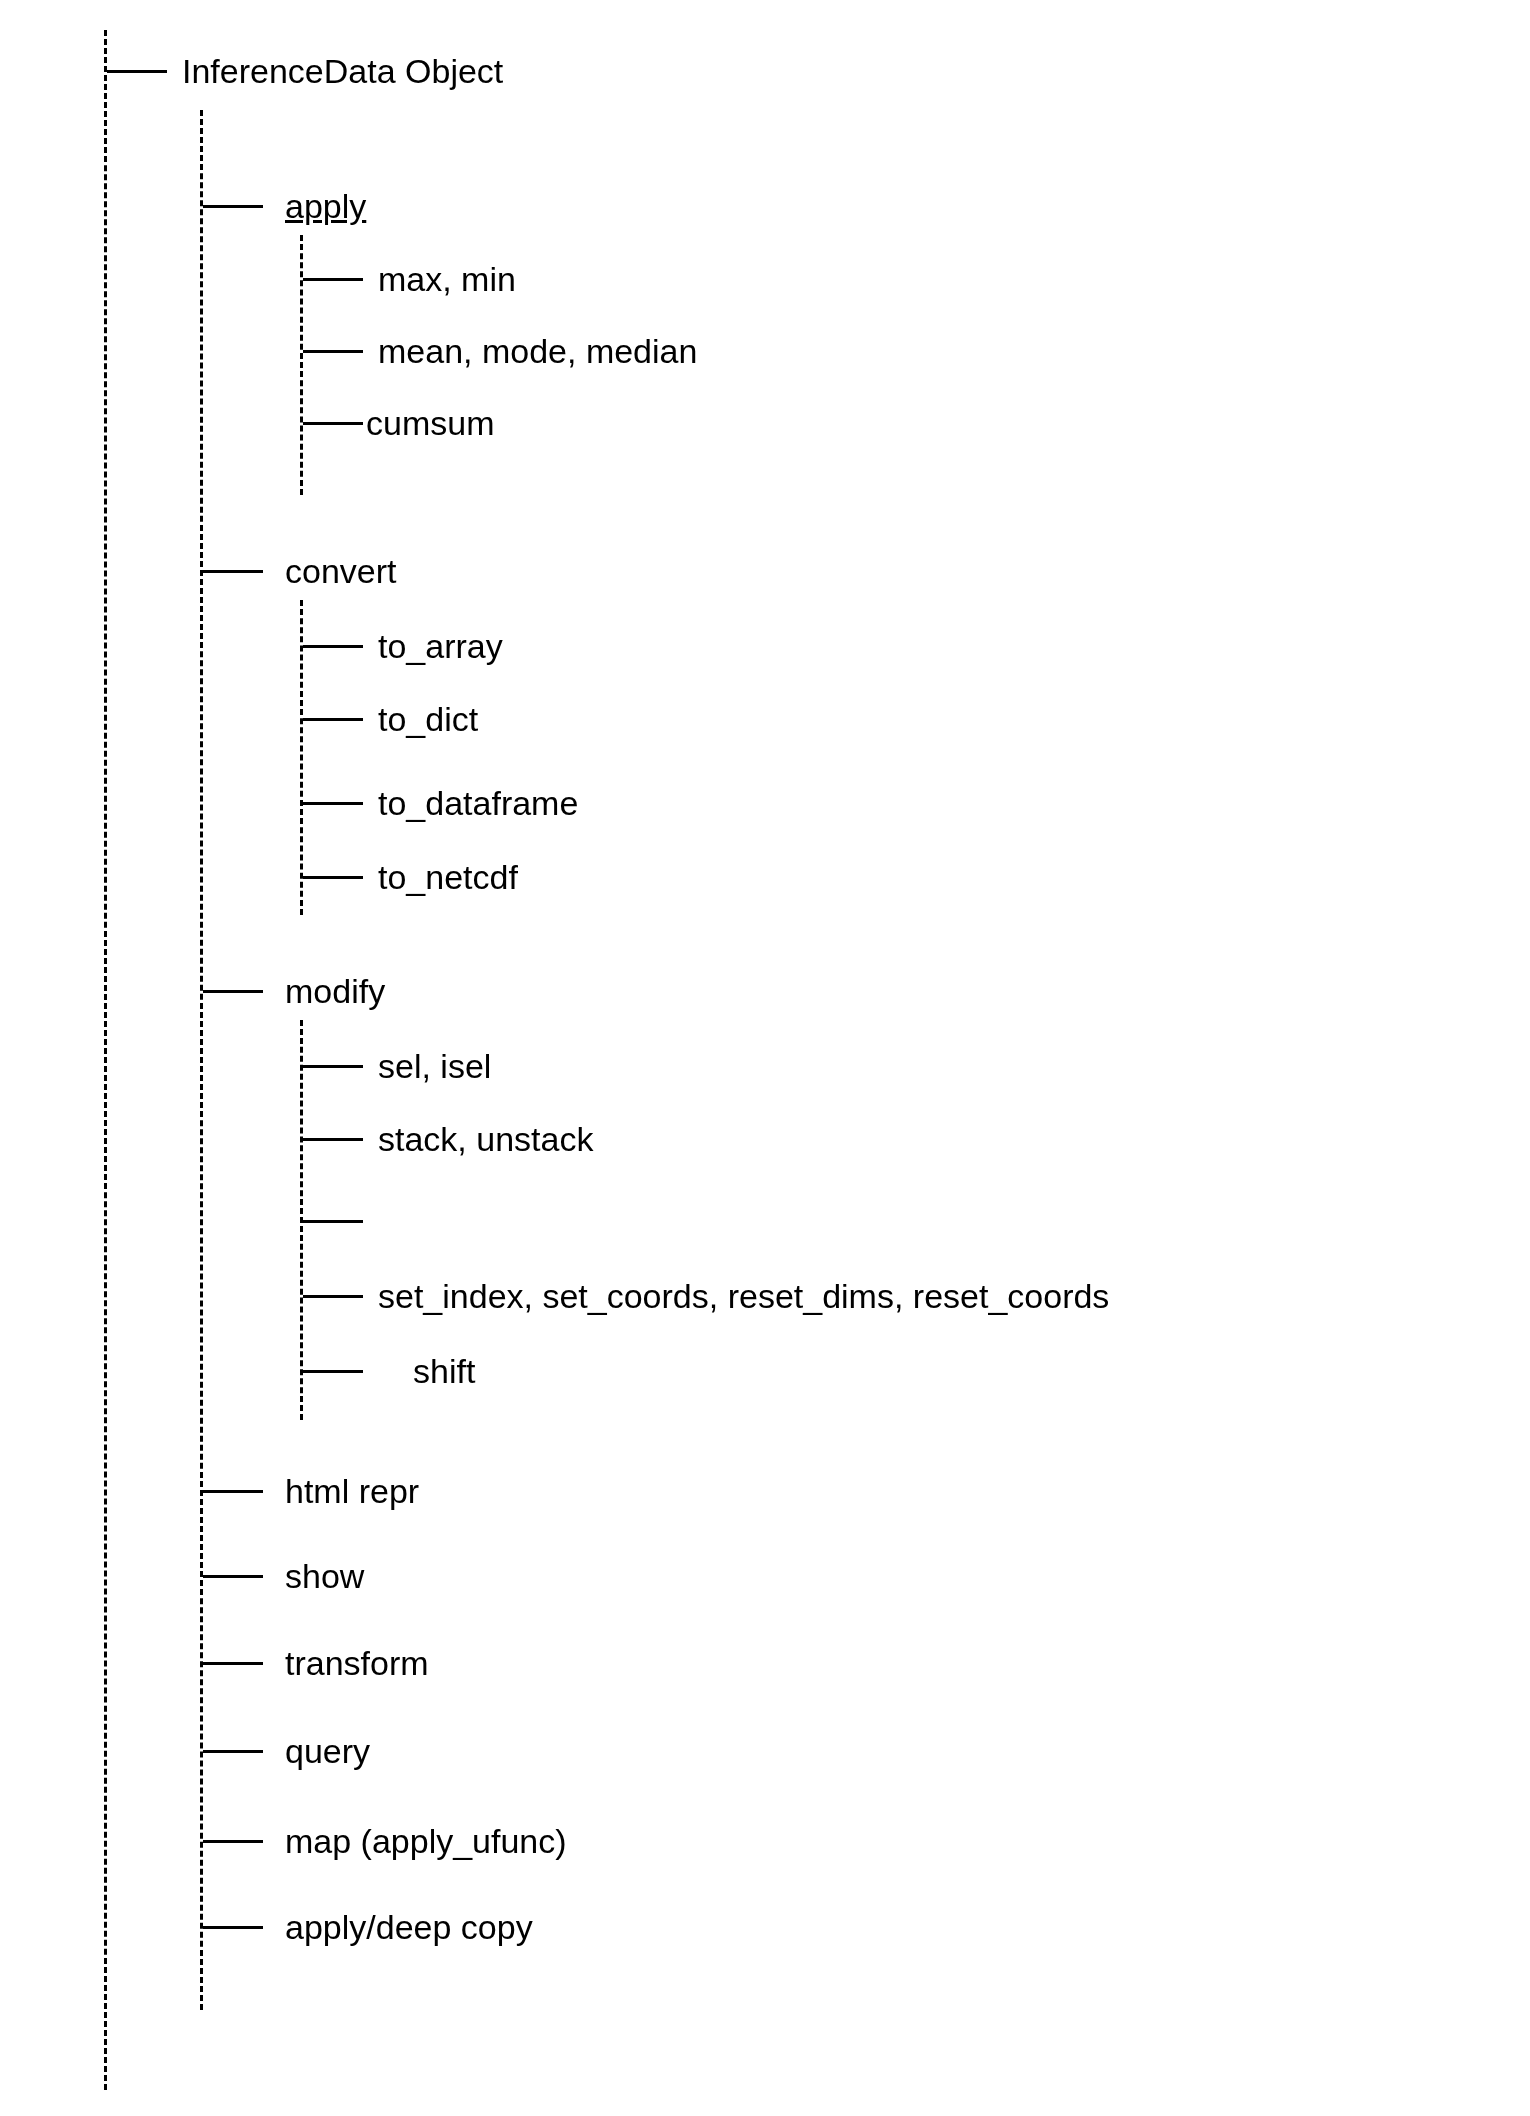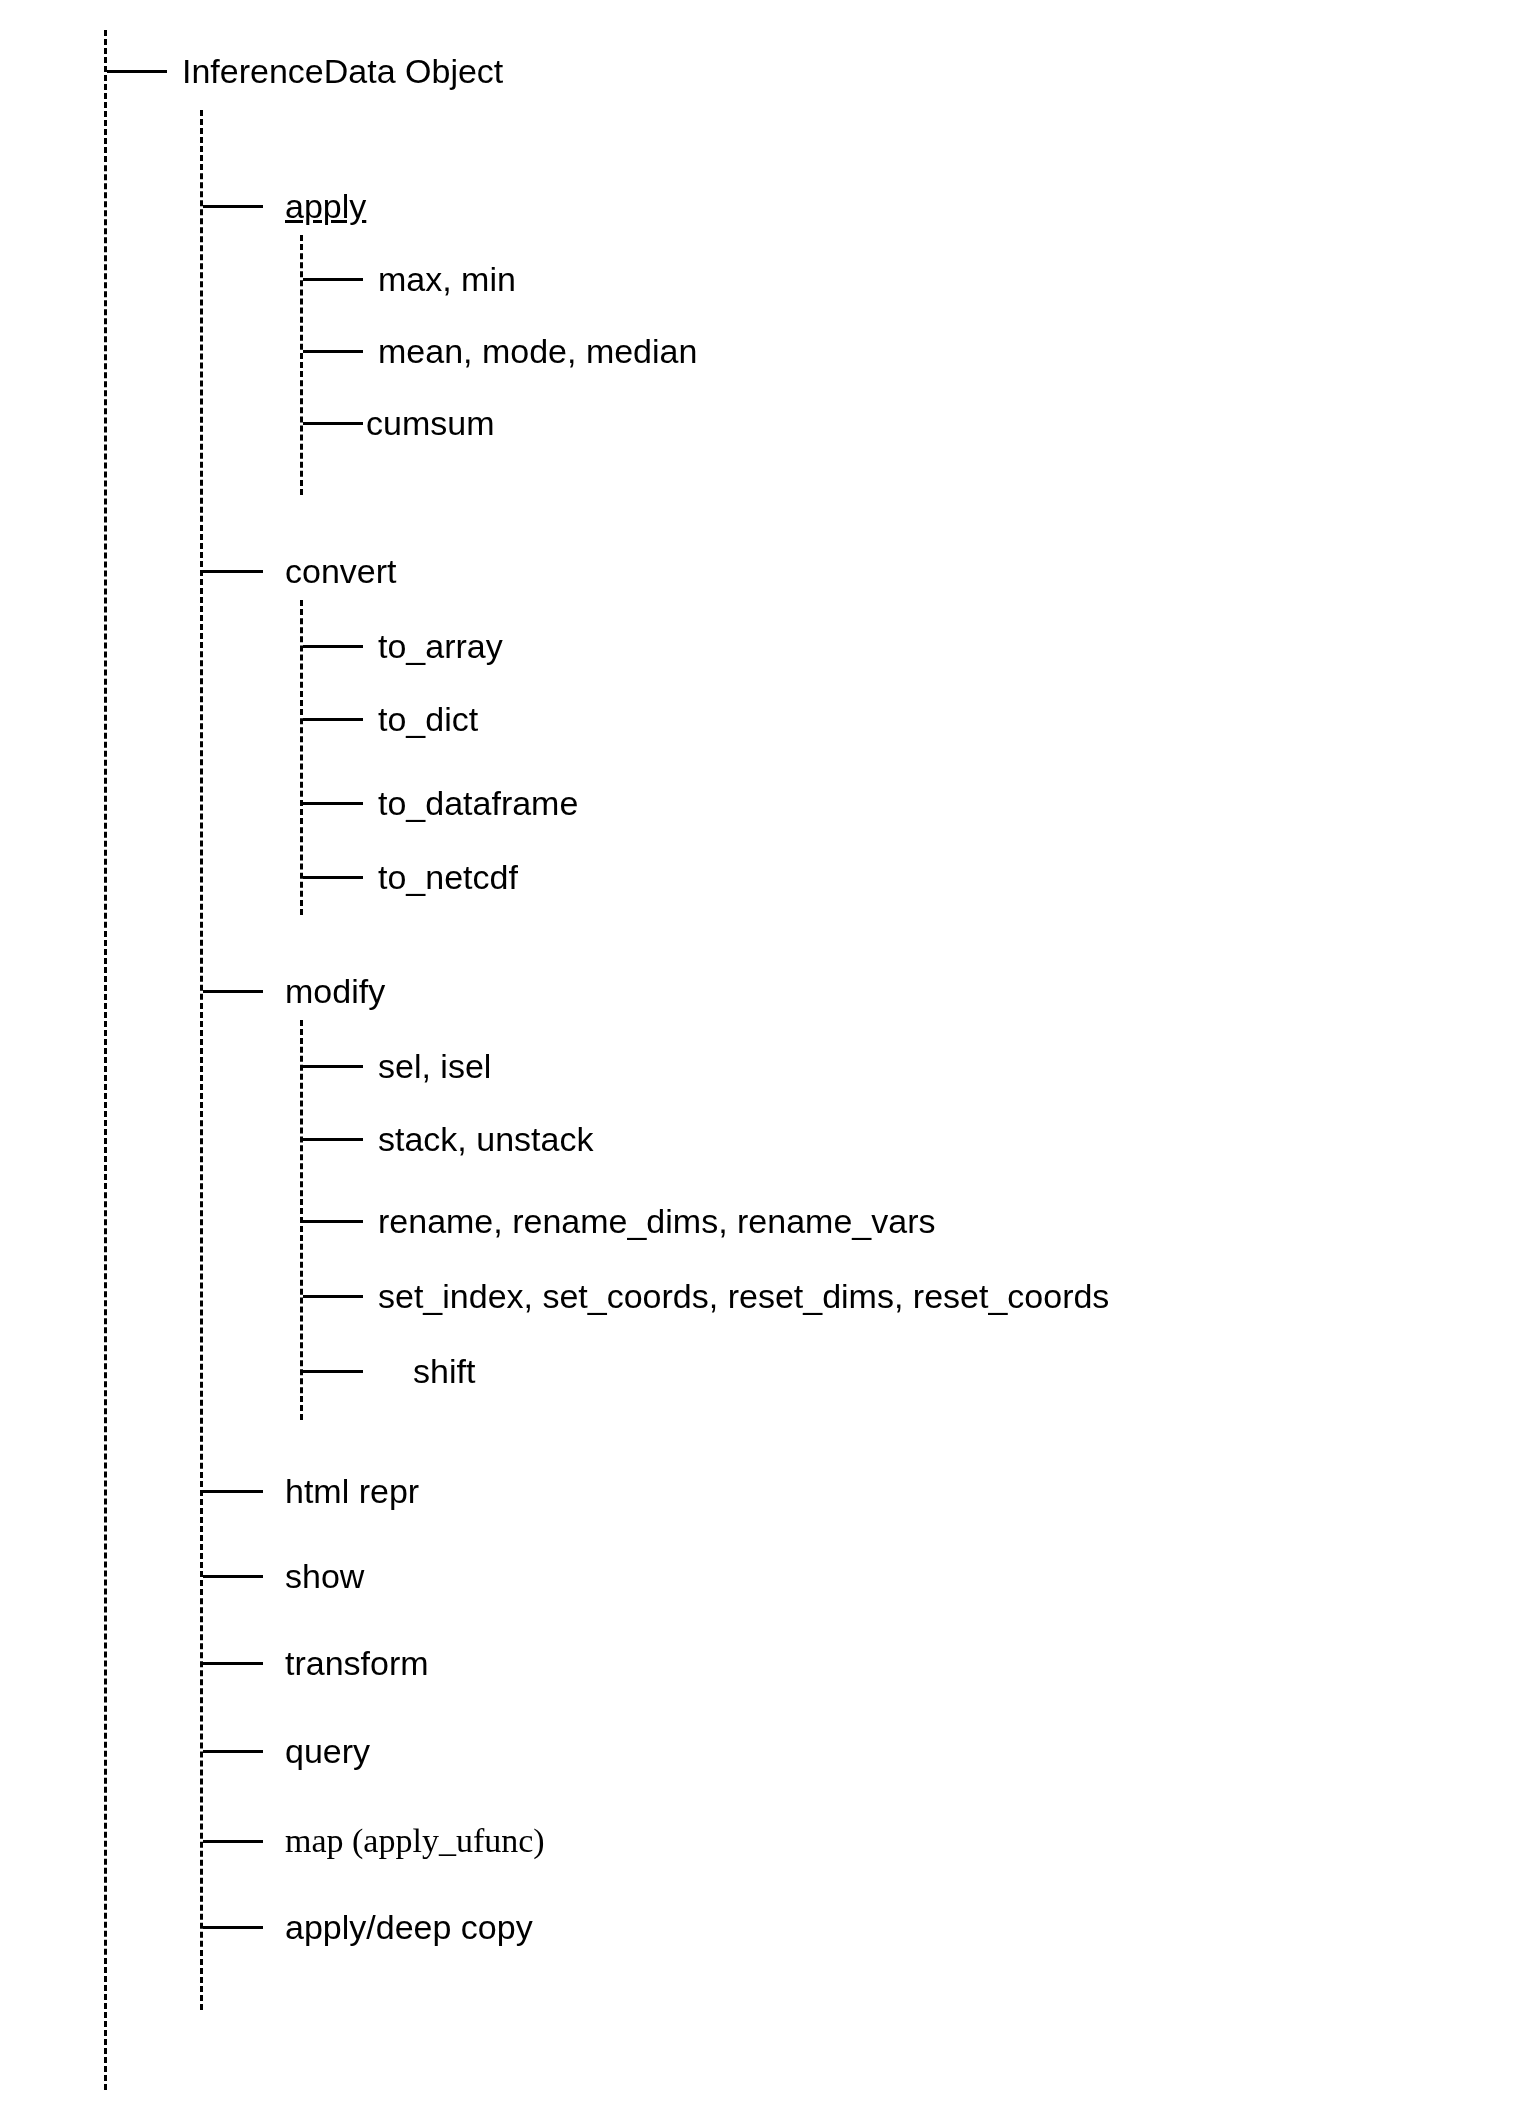--- a/index.html
+++ b/index.html
@@ -76,39 +76,38 @@
   <div class="label" style="left:285px; top:974px;">modify</div>
   <div class="vline" style="left:300px; top:1020px; height:400px;"></div>
 
   <div class="hline" style="left:303px; top:1065px; width:60px;"></div>
   <div class="label" style="left:378px; top:1049px;">sel, isel</div>
 
   <div class="hline" style="left:303px; top:1138px; width:60px;"></div>
   <div class="label" style="left:378px; top:1122px;">stack, unstack</div>
 
   <div class="hline" style="left:303px; top:1220px; width:60px;"></div>
-  <div class="label" style="left:378px; top:1204px;">rename, rename_dims, rename_vars</div>
 
   <div class="hline" style="left:303px; top:1295px; width:60px;"></div>
   <div class="label" style="left:378px; top:1279px;">set_index, set_coords, reset_dims, reset_coords</div>
 
   <div class="hline" style="left:303px; top:1370px; width:60px;"></div>
   <div class="label" style="left:378px; top:1354px;margin-left:35px;">shift</div>
 
   <div class="hline" style="left:203px; top:1490px; width:60px;"></div>
   <div class="label" style="left:285px; top:1474px;">html repr</div>
 
   <div class="hline" style="left:203px; top:1575px; width:60px;"></div>
   <div class="label" style="left:285px; top:1559px;">show</div>
 
   <div class="hline" style="left:203px; top:1662px; width:60px;"></div>
   <div class="label" style="left:285px; top:1646px;">transform</div>
 
   <div class="hline" style="left:203px; top:1750px; width:60px;"></div>
   <div class="label" style="left:285px; top:1734px;">query</div>
 
   <div class="hline" style="left:203px; top:1840px; width:60px;"></div>
-  <div class="label" style="left:285px; top:1824px;font-family:Liberation Serif, serif;">map (apply_ufunc)</div>
+  <div class="label" style="left:285px; top:1824px;">map (apply_ufunc)</div>
 
   <div class="hline" style="left:203px; top:1926px; width:60px;"></div>
   <div class="label" style="left:285px; top:1910px;">apply/deep copy</div>
 
 </div>
 
 </body></html>

